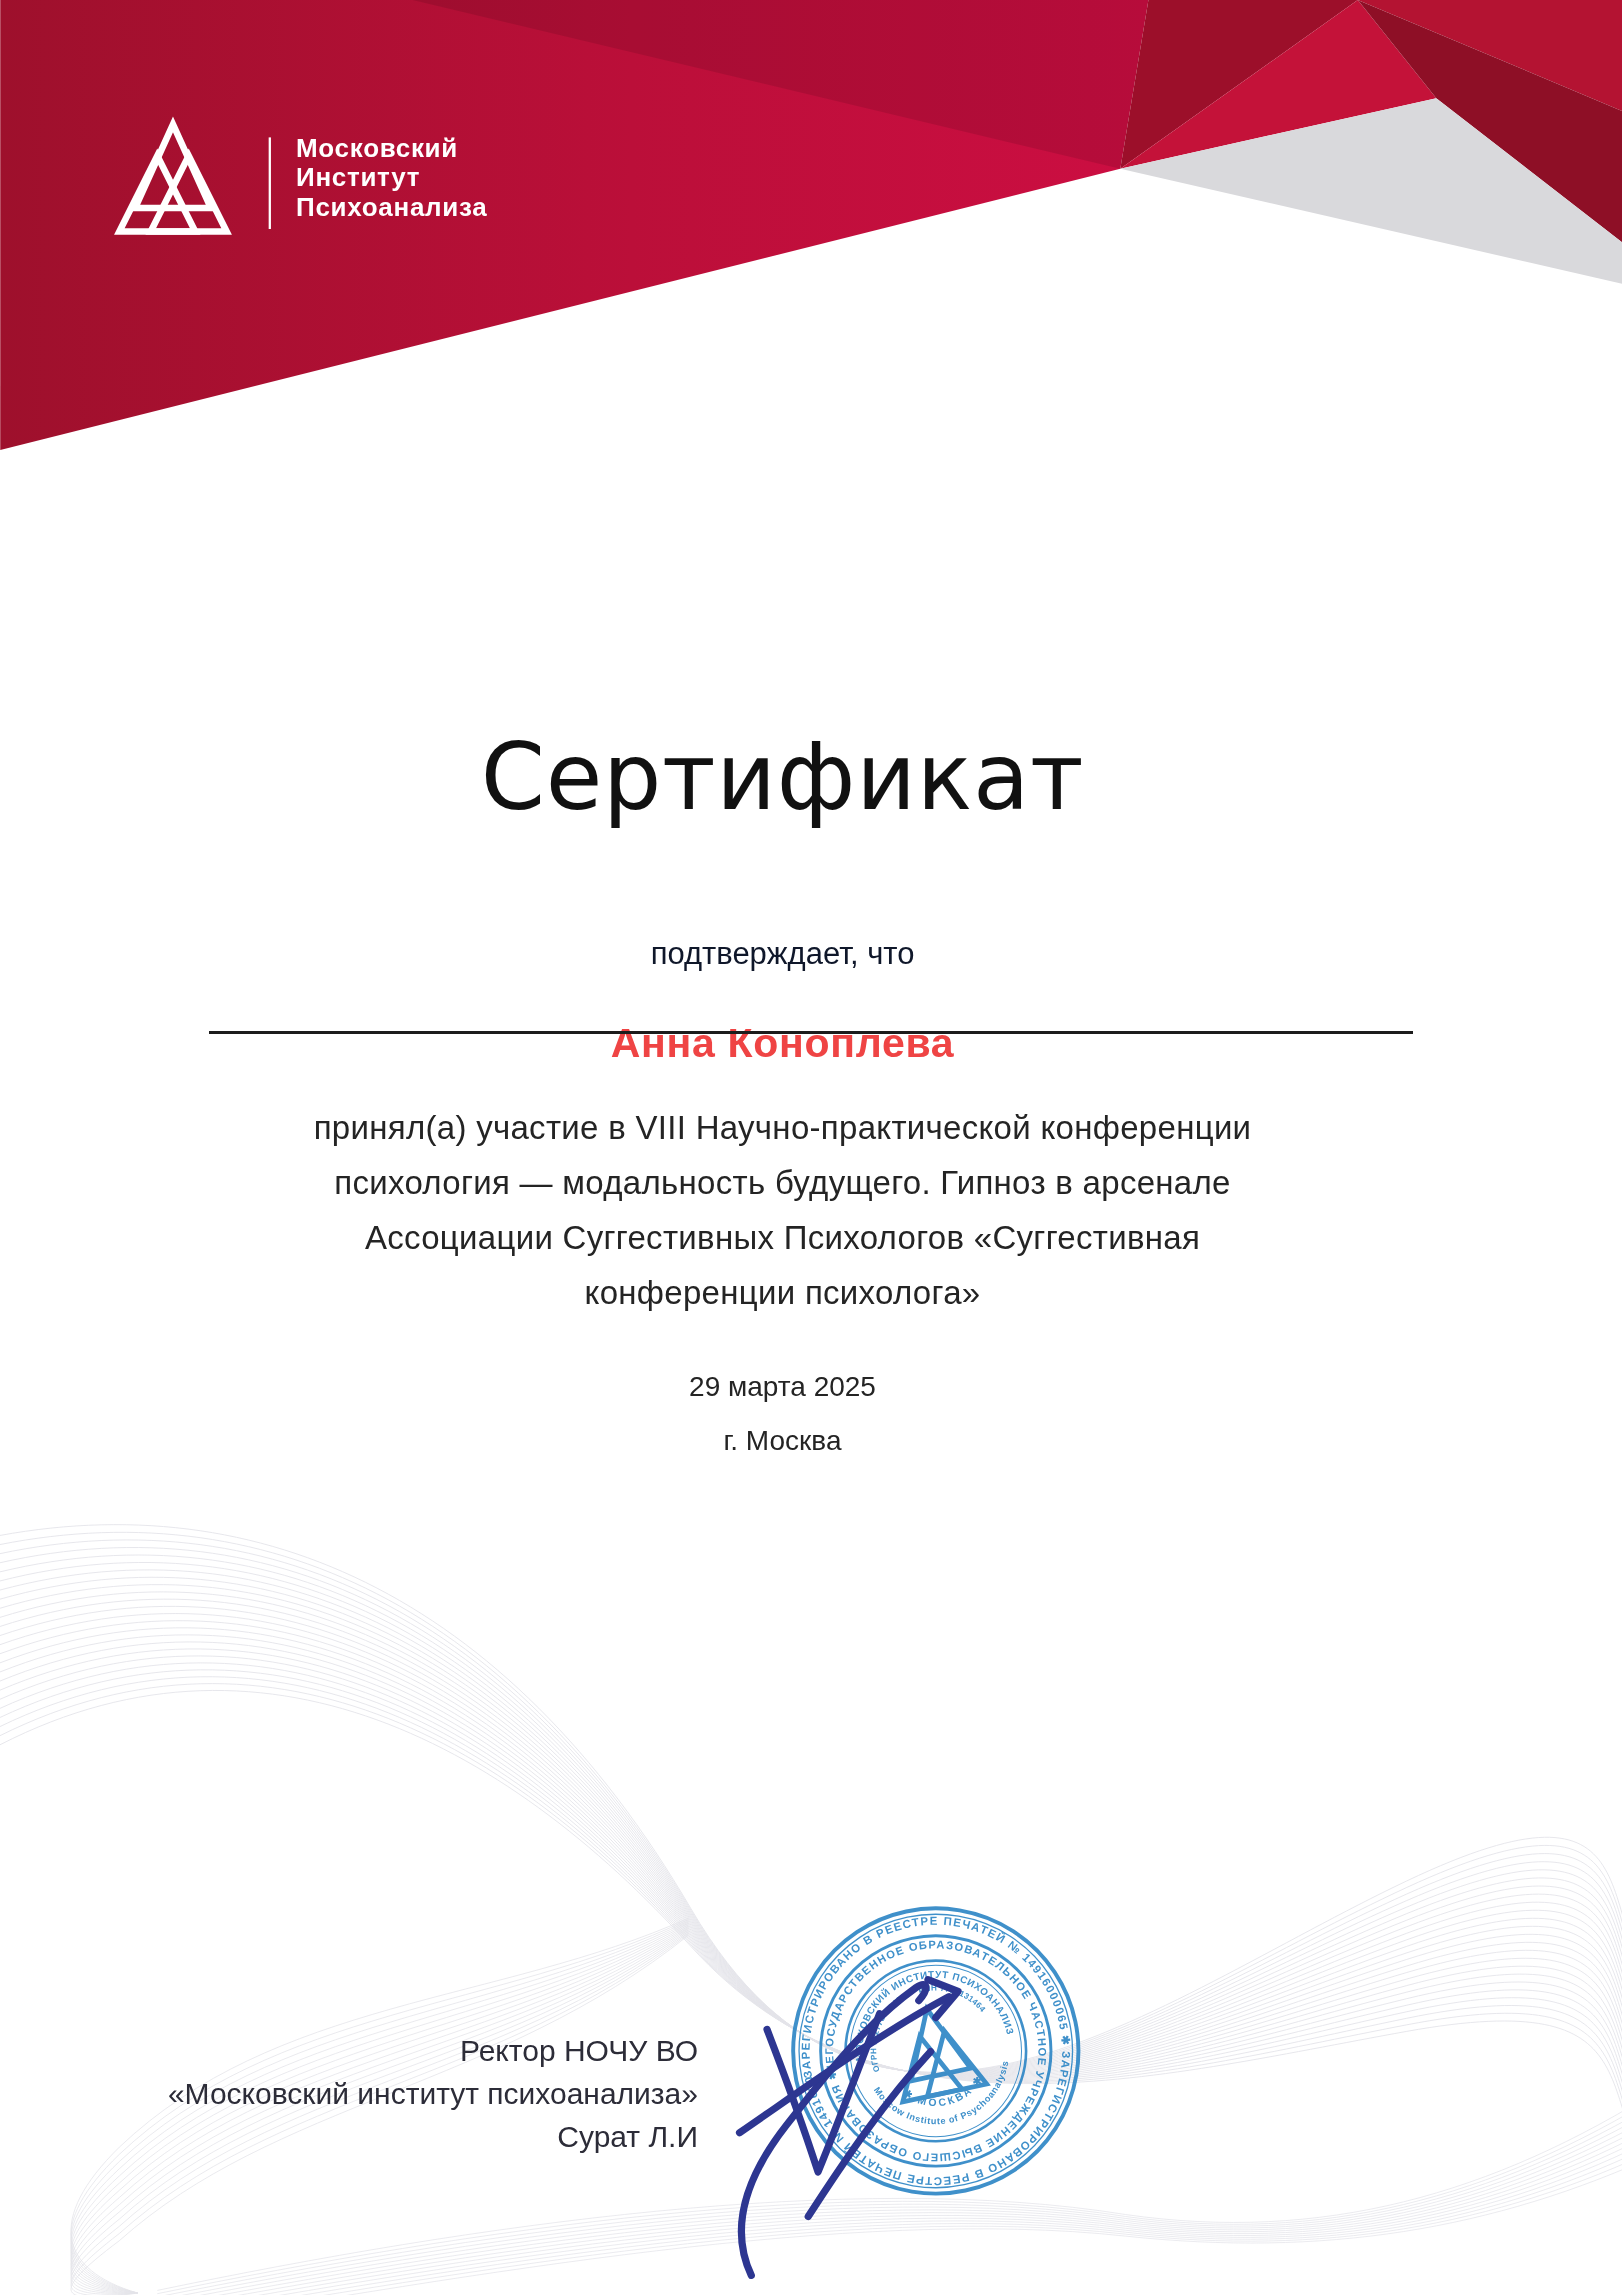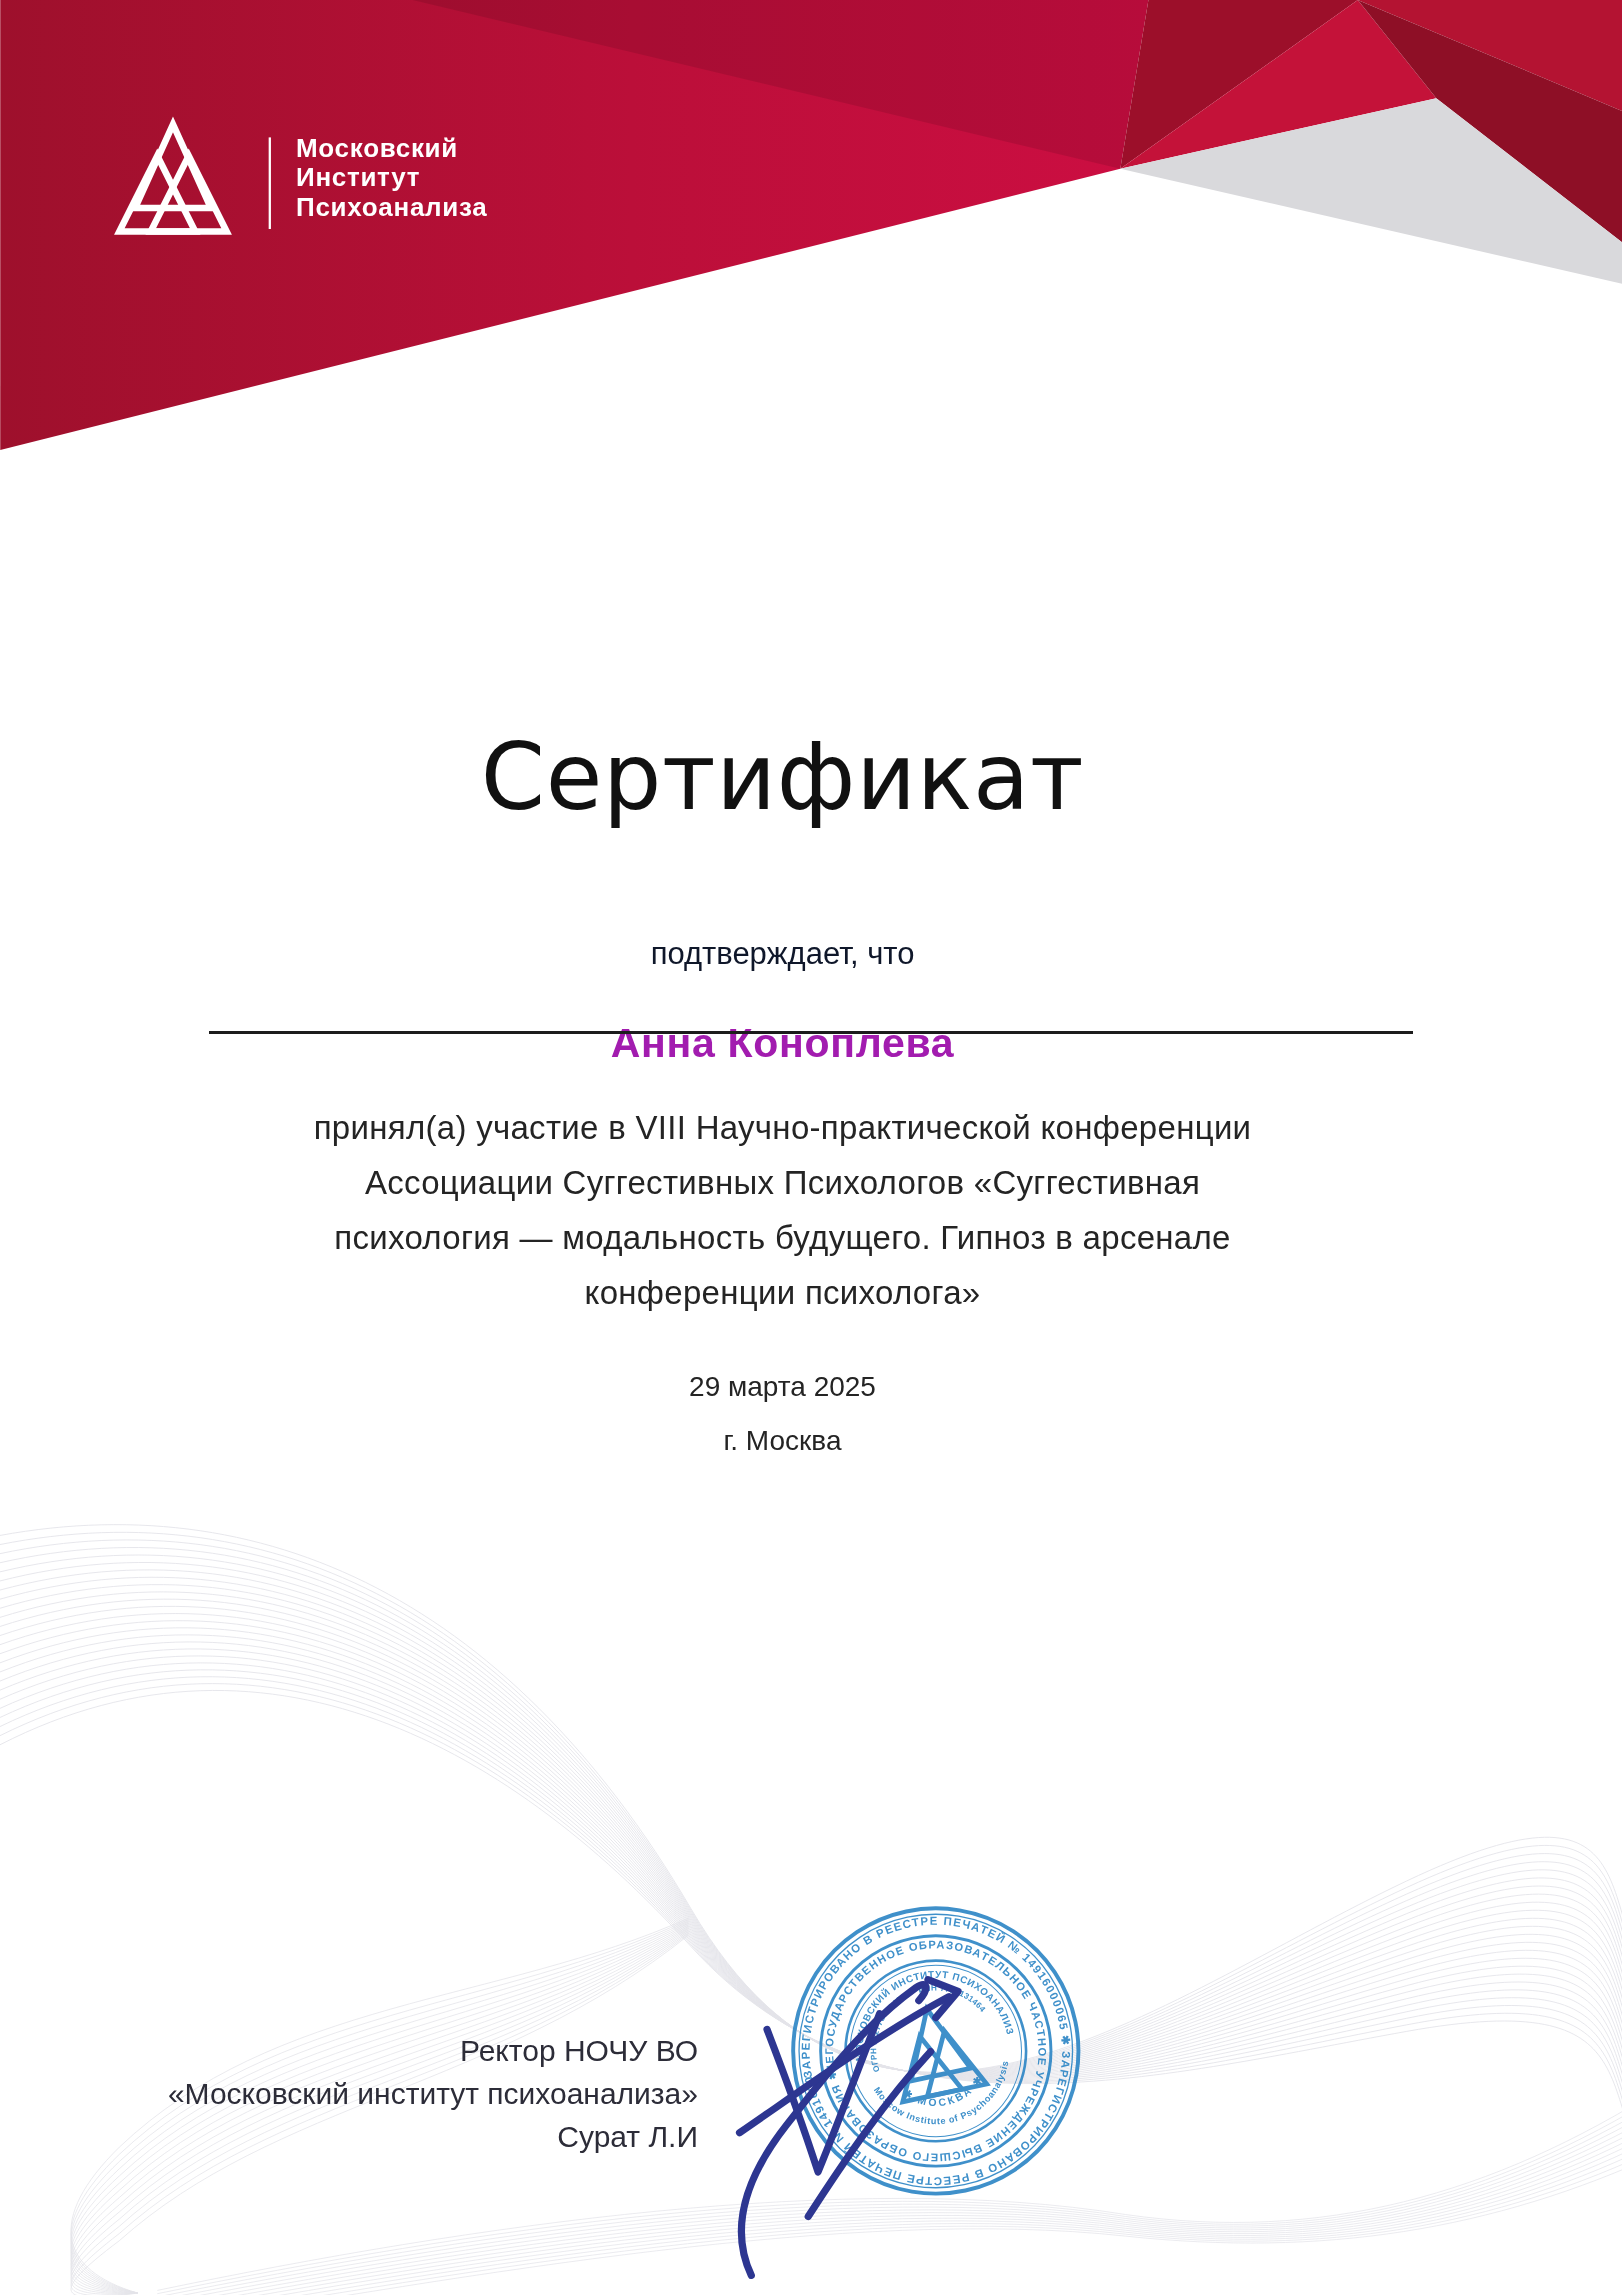--- a/index.html
+++ b/index.html
@@ -5,21 +5,21 @@
   html,body{margin:0;padding:0;background:#ffffff;}
   #page{
     position:relative;width:1623px;height:2295px;background:#ffffff;overflow:hidden;
     font-family:"Liberation Sans", sans-serif;color:#1a1a1a;
   }
   #bg{position:absolute;left:0;top:0;width:1623px;height:2295px;}
   .abs{position:absolute;}
   .center-line{left:0;width:1565px;text-align:center;margin-top:44px;}
   .title{font-family:"DejaVu Sans", sans-serif;font-size:92px;line-height:92px;color:#111111;letter-spacing:0.7px;}
   .subtitle{font-size:31px;line-height:31px;color:#0f172a;}
-  .name{font-size:41px;line-height:41px;font-weight:bold;color:#a21caf;letter-spacing:0.7px;}
+  .name{font-size:41px;line-height:41px;font-weight:bold;color:#ef4444;letter-spacing:0.7px;}
   .rule{left:209px;width:1204px;height:2.6px;background:#1c1c1c;}
   .bodytext{font-size:33px;line-height:55px;color:#242424;letter-spacing:0.3px;}
   .datetext{font-size:28px;line-height:32px;color:#242424;}
   .orgname{left:296px;top:134px;font-size:26px;line-height:29.4px;font-weight:bold;color:#ffffff;letter-spacing:0.7px;}
   .footer{
     right:925px;top:2029px;width:785px;text-align:right;
     font-size:30px;line-height:43px;color:#2c2c38;
   }
 </style>
 </head>
@@ -291,22 +291,22 @@
   <div class="abs center-line title" style="top:688px">Сертификат</div>
 
   <div class="abs center-line subtitle" style="top:894px">подтверждает, что</div>
 
   <div class="abs center-line name" style="top:979px">Анна Коноплева</div>
 
   <div class="abs rule" style="top:1031px"></div>
 
   <div class="abs center-line bodytext" style="top:1056px">
     <div>принял(а) участие в VIII Научно-практической конференции</div>
+    <div>психология — модальность будущего. Гипноз в арсенале</div>
     <div>Ассоциации Суггестивных Психологов «Суггестивная</div>
-    <div>психология — модальность будущего. Гипноз в арсенале</div>
     <div>конференции психолога»</div>
   </div>
 
   <div class="abs center-line datetext" style="top:1327px">29 марта 2025</div>
 
   <div class="abs center-line datetext" style="top:1381px">г. Москва</div>
 
   <div class="abs footer">
     <div>Ректор НОЧУ ВО</div>
     <div>«Московский институт психоанализа»</div>

